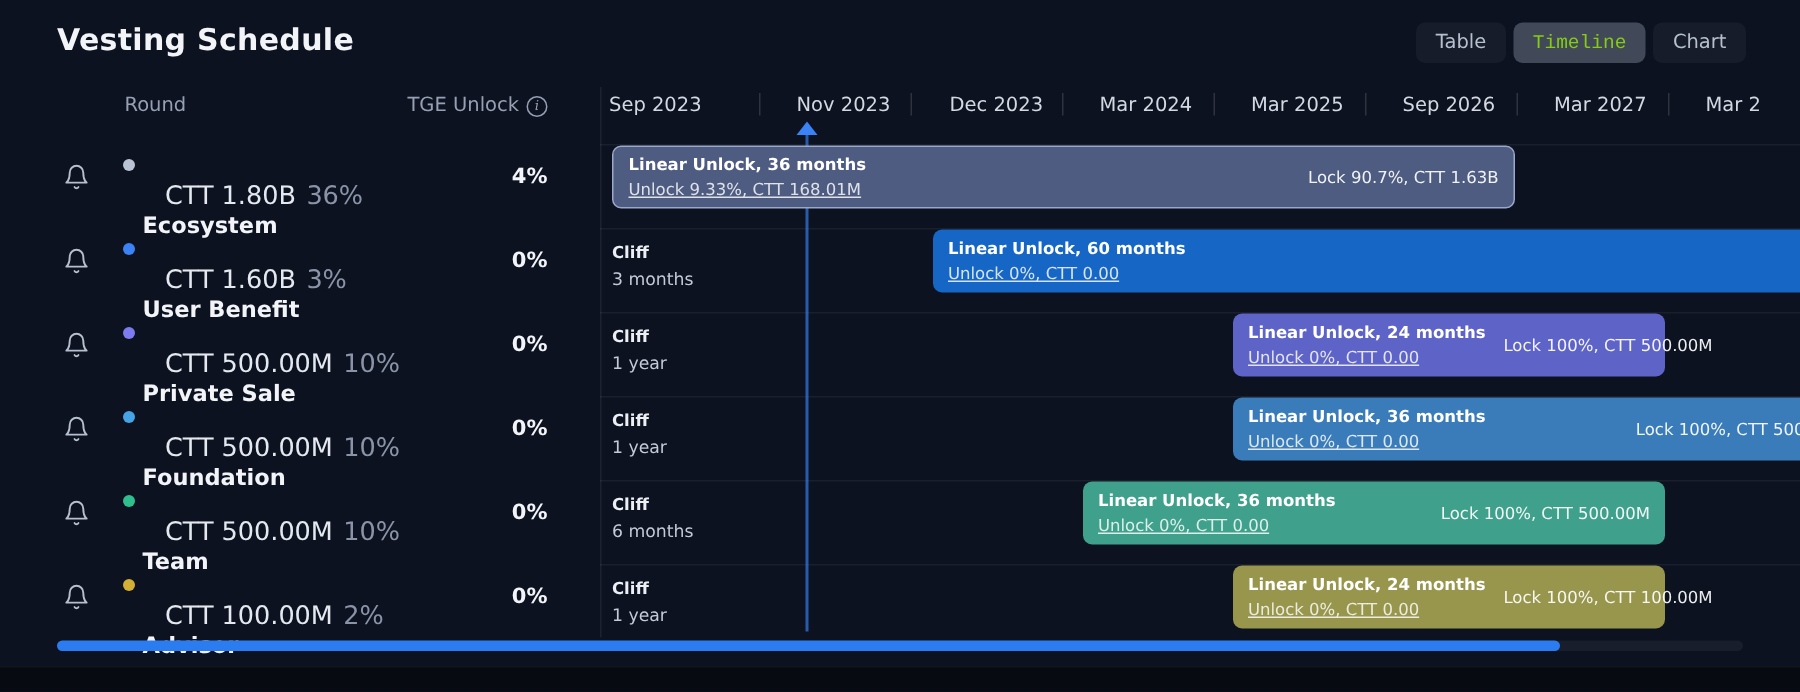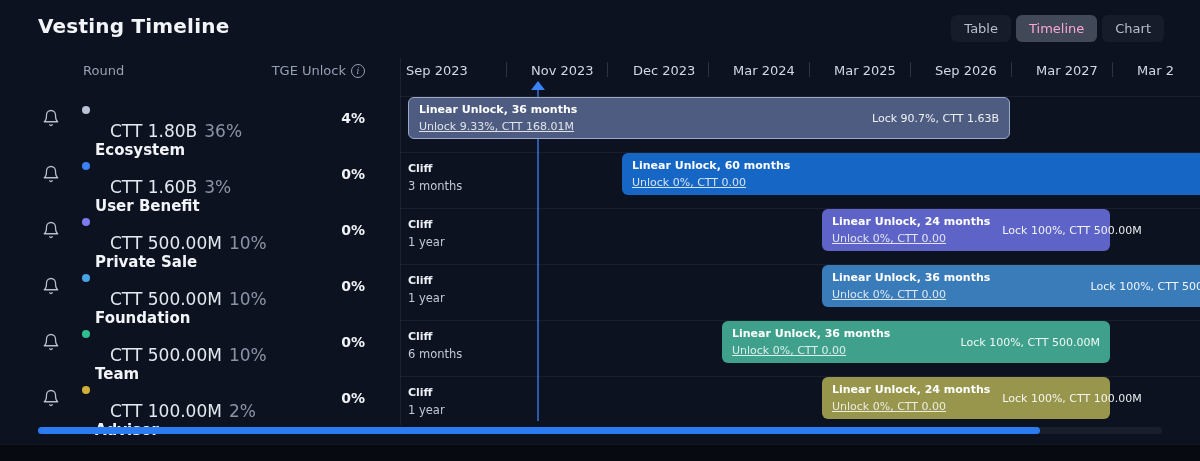--- a/index.html
+++ b/index.html
@@ -10,21 +10,21 @@
     font-family:"DejaVu Sans","Liberation Sans",sans-serif;
     color:#fff;
   }
   .title { position:absolute; left:38px; top:14px; font-size:20px; font-weight:700; color:#f2f4f8; letter-spacing:.2px; }
   .views { position:absolute; top:15px; right:36px; display:flex; gap:5px; }
   .views button {
     height:27px; padding:0 13px; border:none; border-radius:6px;
     background:#161c29; color:#b7bfce; font-size:13px; cursor:pointer;
     font-family:inherit;
   }
-  .views button.active { background:#414958; color:#f9a8d4; }
+  .views button.active { background:#414958; color:#84cc16;font-family:Liberation Mono, monospace; }
 
   .colhead { position:absolute; top:63px; font-size:13px; color:#97a0b3; }
   .tge-head { left:240px; width:125px; display:flex; justify-content:flex-end; align-items:center; gap:5px; }
   .info-i {
     width:14px; height:14px; border:1px solid #97a0b3; border-radius:50%;
     font-size:9px; display:flex; align-items:center; justify-content:center; color:#97a0b3;
     font-style:italic; font-family:"DejaVu Serif","Liberation Serif",serif;
   }
   .month { position:absolute; top:63px; font-size:13px; color:#d3d8e2; white-space:nowrap; }
   .tick { position:absolute; top:62px; width:1px; height:15px; background:rgba(255,255,255,.14); }
@@ -59,21 +59,21 @@
 
   .sb-track { position:absolute; left:38px; top:427px; width:1124px; height:7px; border-radius:4px; background:rgba(255,255,255,.05); }
   .sb-thumb { position:absolute; left:38px; top:427px; width:1002px; height:7px; border-radius:4px; background:#2b7cf0; cursor:pointer; }
   .footer { position:absolute; left:0; top:444px; width:1200px; height:17px; background:#070a10; border-top:1px solid rgba(255,255,255,.05); }
 </style>
 </head>
 <body>
 
 <div class="app">
 
-  <div class="title">Vesting Timeline</div>
+  <div class="title">Vesting Schedule</div>
   <div class="views">
     <button>Table</button>
     <button class="active">Timeline</button>
     <button>Chart</button>
   </div>
 
   <div class="colhead" style="left:83px;">Round</div>
   <div class="colhead tge-head">
     <span>TGE Unlock</span>
     <span class="info-i">i</span>

